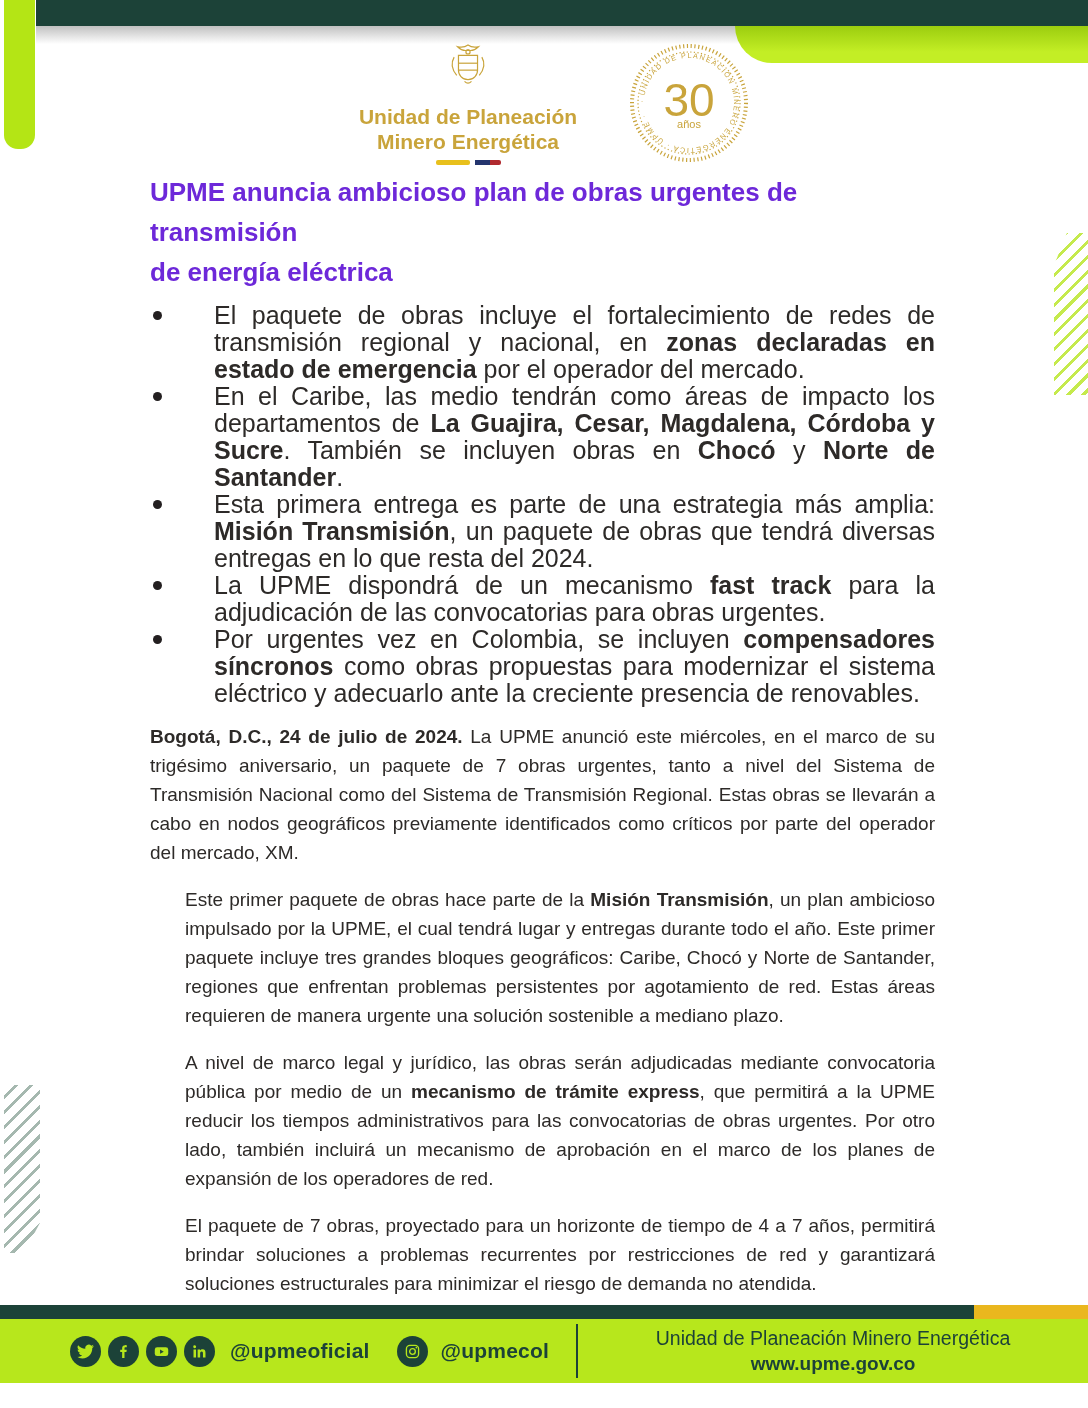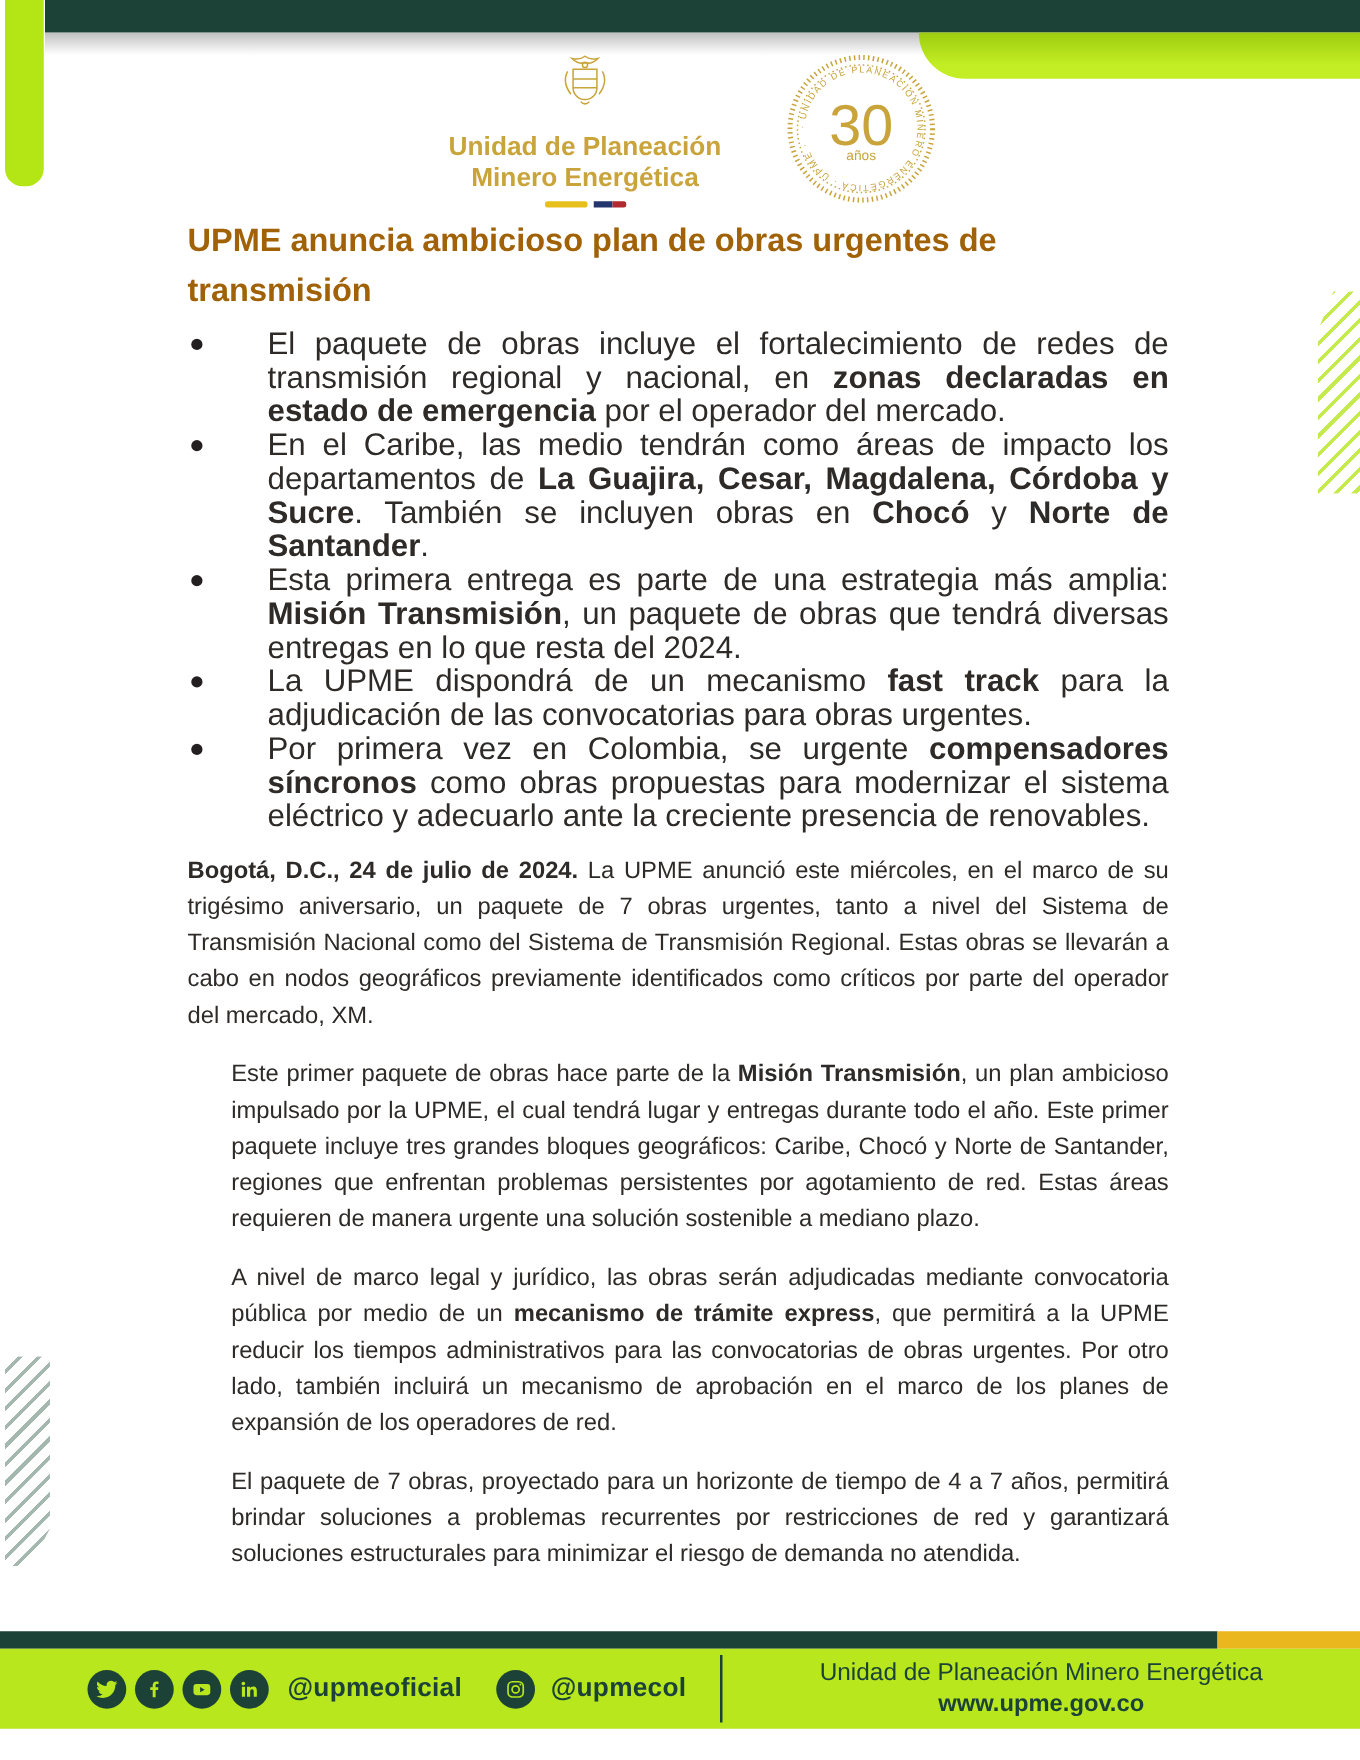--- a/index.html
+++ b/index.html
@@ -33,21 +33,21 @@
   .logo-name { color:#C9A43B; font-weight:bold; font-size:21px; line-height:25px; text-align:center; }
   .flag { display:flex; align-items:center; margin-top:6px; height:5px; }
   .flag .f-y { width:34px; height:5px; background:#E8C01C; border-radius:2px; }
   .flag .f-gap { width:5px; }
   .flag .f-b { width:15px; height:5px; background:#24356E; }
   .flag .f-r { width:11px; height:5px; background:#B02A2F; border-radius:0 2px 2px 0; }
   .seal svg text { font-family:"Liberation Sans", sans-serif; }
 
   
   .article { position:absolute; left:150px; top:172px; width:785px; color:#2D2A28; }
-  .title { color:#a16207; font-weight:bold; font-size:26px; line-height:40px; margin-bottom:10px; }
+  .title { color:#6d28d9; font-weight:bold; font-size:26px; line-height:40px; margin-bottom:10px; }
   .bullets { list-style:none; margin-bottom:15px; }
   .bullet { position:relative; padding-left:64px; font-size:25px; line-height:27px; text-align:justify; }
   .bullet::before { content:""; position:absolute; left:3px; top:9px; width:9px; height:9px;
     border-radius:50%; background:#231F20; }
   .paras .para { font-size:19px; line-height:29px; text-align:justify; }
   .paras .para + .para { margin-top:18px;margin-left:35px; }
   strong { font-weight:bold; }
 
   
   .footer-rule { position:absolute; left:0; top:1305px; width:974px; height:14px; background:#1C4238; }
@@ -114,27 +114,28 @@
         </text>
         <text x="61" y="74" text-anchor="middle" font-size="46" font-family="DejaVu Serif, serif" fill="#C9A43B">30</text>
         <text x="61" y="86" text-anchor="middle" font-size="11" fill="#C9A43B">años</text>
       </svg>
     </div>
   </div>
 
   <div class="article">
     <h1 class="title">
       <div>UPME anuncia ambicioso plan de obras urgentes de transmisión</div>
+      <div>de energía eléctrica</div>
     </h1>
     <ul class="bullets">
         <li class="bullet"><span>El paquete de obras incluye el fortalecimiento de redes de transmisión regional y nacional, en </span><strong>zonas declaradas en estado de emergencia</strong><span> por el operador del mercado.</span></li>
         <li class="bullet"><span>En el Caribe, las medio tendrán como áreas de impacto los departamentos de </span><strong>La Guajira, Cesar, Magdalena, Córdoba y Sucre</strong><span>. También se incluyen obras en </span><strong>Chocó</strong><span> y </span><strong>Norte de Santander</strong><span>.</span></li>
         <li class="bullet"><span>Esta primera entrega es parte de una estrategia más amplia: </span><strong>Misión Transmisión</strong><span>, un paquete de obras que tendrá diversas entregas en lo que resta del 2024.</span></li>
         <li class="bullet"><span>La UPME dispondrá de un mecanismo </span><strong>fast track</strong><span> para la adjudicación de las convocatorias para obras urgentes.</span></li>
-        <li class="bullet"><span>Por primera vez en Colombia, se urgente </span><strong>compensadores síncronos</strong><span> como obras propuestas para modernizar el sistema eléctrico y adecuarlo ante la creciente presencia de renovables.</span></li>
+        <li class="bullet"><span>Por urgentes vez en Colombia, se incluyen </span><strong>compensadores síncronos</strong><span> como obras propuestas para modernizar el sistema eléctrico y adecuarlo ante la creciente presencia de renovables.</span></li>
       </ul>
     <div class="paras">
         <p class="para"><strong>Bogotá, D.C., 24 de julio de 2024.</strong><span> La UPME anunció este miércoles, en el marco de su trigésimo aniversario, un paquete de 7 obras urgentes, tanto a nivel del Sistema de Transmisión Nacional como del Sistema de Transmisión Regional. Estas obras se llevarán a cabo en nodos geográficos previamente identificados como críticos por parte del operador del mercado, XM.</span></p>
         <p class="para"><span>Este primer paquete de obras hace parte de la </span><strong>Misión Transmisión</strong><span>, un plan ambicioso impulsado por la UPME, el cual tendrá lugar y entregas durante todo el año. Este primer paquete incluye tres grandes bloques geográficos: Caribe, Chocó y Norte de Santander, regiones que enfrentan problemas persistentes por agotamiento de red. Estas áreas requieren de manera urgente una solución sostenible a mediano plazo.</span></p>
         <p class="para"><span>A nivel de marco legal y jurídico, las obras serán adjudicadas mediante convocatoria pública por medio de un </span><strong>mecanismo de trámite express</strong><span>, que permitirá a la UPME reducir los tiempos administrativos para las convocatorias de obras urgentes. Por otro lado, también incluirá un mecanismo de aprobación en el marco de los planes de expansión de los operadores de red.</span></p>
         <p class="para"><span>El paquete de 7 obras, proyectado para un horizonte de tiempo de 4 a 7 años, permitirá brindar soluciones a problemas recurrentes por restricciones de red y garantizará soluciones estructurales para minimizar el riesgo de demanda no atendida.</span></p>
       </div>
   </div>
 
   <div class="footer-rule"></div>

